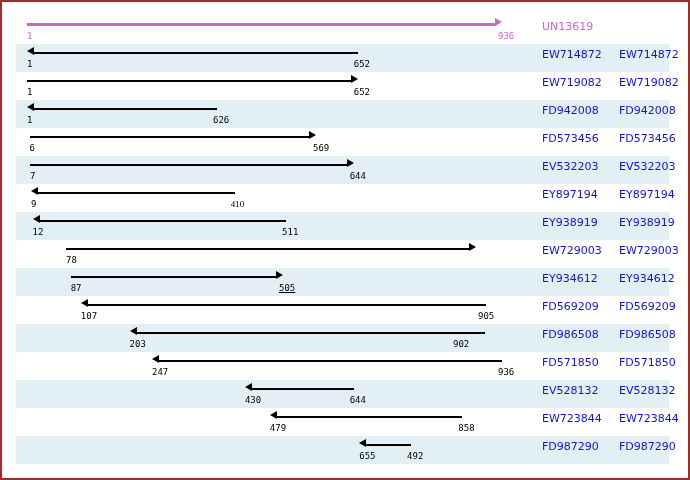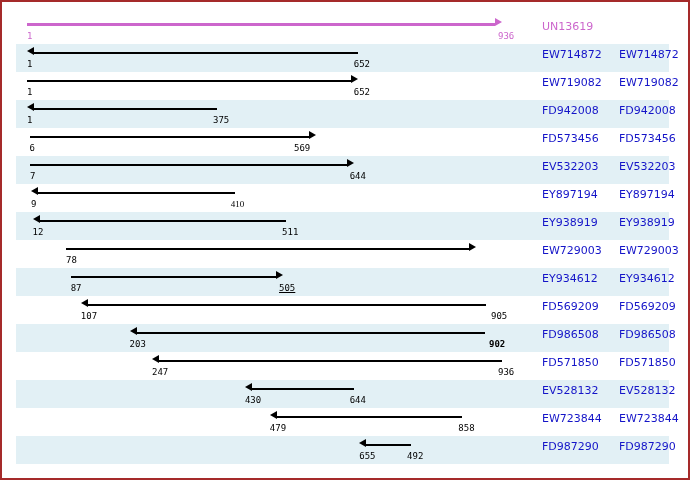--- a/index.html
+++ b/index.html
@@ -103,29 +103,29 @@
       <div class="coord" style="left: 25px;">1</div>
       <div class="coord" style="left: 351.722px;">652</div>
       <a class="idcell col1">EW719082</a>
       <a class="idcell col2">EW719082</a>
     </div>
     <div class="band" style="top: 98px;"></div>
     <div class="track" style="top: 98px;">
       <div class="bar" style="left: 32px; width: 183px;"></div>
       <div class="head left" style="left: 25px;"></div>
       <div class="coord" style="left: 25px;">1</div>
-      <div class="coord" style="left: 211px;">375</div>
+      <div class="coord" style="left: 211px;">626</div>
       <a class="idcell col1">FD942008</a>
       <a class="idcell col2">FD942008</a>
     </div>
     <div class="track" style="top: 126px;">
       <div class="bar" style="left: 27.5401px; width: 279.016px;"></div>
       <div class="head right" style="left: 306.556px;"></div>
       <div class="coord" style="left: 27.5401px;">6</div>
-      <div class="coord" style="left: 292px; text-align: right;">569</div>
+      <div class="coord" style="left: 311px; text-align: right;">569</div>
       <a class="idcell col1">FD573456</a>
       <a class="idcell col2">FD573456</a>
     </div>
     <div class="band" style="top: 154px;"></div>
     <div class="track" style="top: 154px;">
       <div class="bar" style="left: 28.0481px; width: 316.61px;"></div>
       <div class="head right" style="left: 344.658px;"></div>
       <div class="coord" style="left: 28.0481px;">7</div>
       <div class="coord" style="left: 347.658px;">644</div>
       <a class="idcell col1">EV532203</a>
@@ -162,30 +162,30 @@
       <div class="head right" style="left: 274.043px;"></div>
       <div class="coord" style="left: 68.6898px;">87</div>
       <div class="coord" style="left: 277.043px; text-decoration: underline;">505</div>
       <a class="idcell col1">EY934612</a>
       <a class="idcell col2">EY934612</a>
     </div>
     <div class="track" style="top: 294px;">
       <div class="bar" style="left: 85.8503px; width: 398.401px;"></div>
       <div class="head left" style="left: 78.8503px;"></div>
       <div class="coord" style="left: 78.8503px;">107</div>
-      <div class="coord" style="left: 489px; text-align: right;">905</div>
+      <div class="coord" style="left: 476px; text-align: right;">905</div>
       <a class="idcell col1">FD569209</a>
       <a class="idcell col2">FD569209</a>
     </div>
     <div class="band" style="top: 322px;"></div>
     <div class="track" style="top: 322px;">
       <div class="bar" style="left: 134.62px; width: 348.107px;"></div>
       <div class="head left" style="left: 127.62px;"></div>
       <div class="coord" style="left: 127.62px;">203</div>
-      <div class="coord" style="left: 487px; font-weight: bold;">902</div>
+      <div class="coord" style="left: 451px;">902</div>
       <a class="idcell col1">FD986508</a>
       <a class="idcell col2">FD986508</a>
     </div>
     <div class="track" style="top: 350px;">
       <div class="bar" style="left: 156.973px; width: 343.027px;"></div>
       <div class="head left" style="left: 149.973px;"></div>
       <div class="coord" style="left: 149.973px;">247</div>
       <div class="coord" style="left: 496px;">936</div>
       <a class="idcell col1">FD571850</a>
       <a class="idcell col2">FD571850</a>

